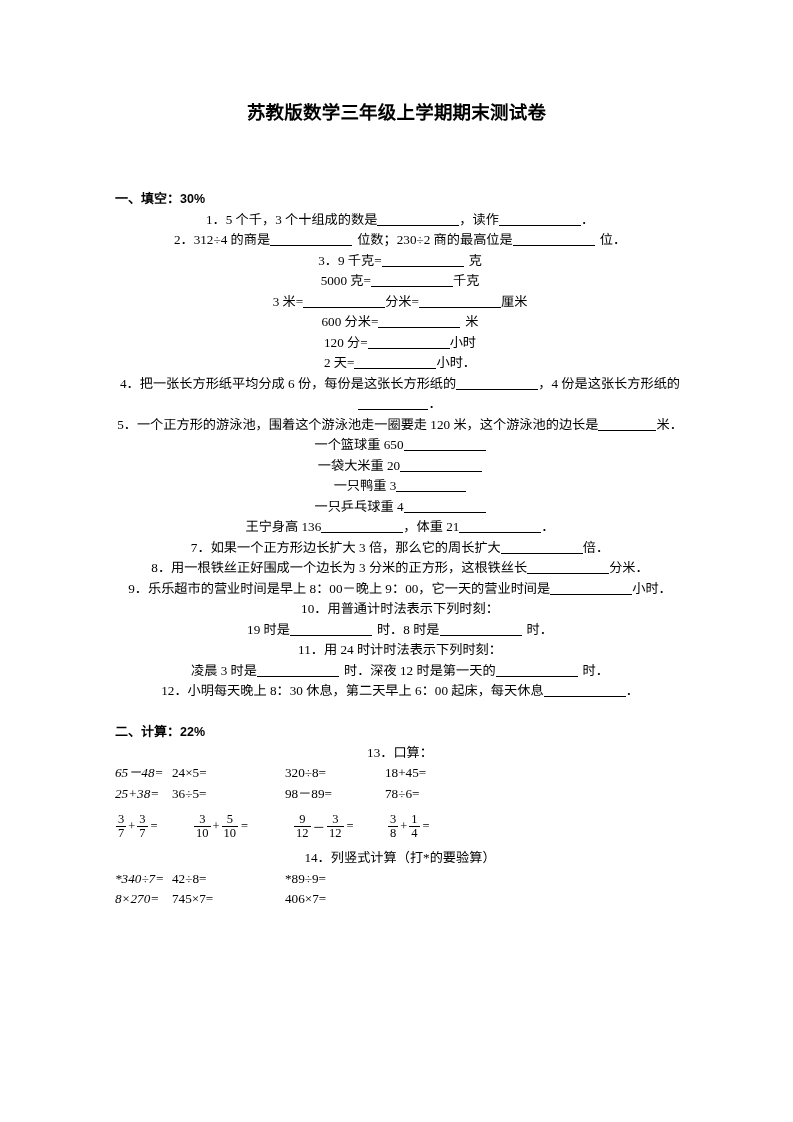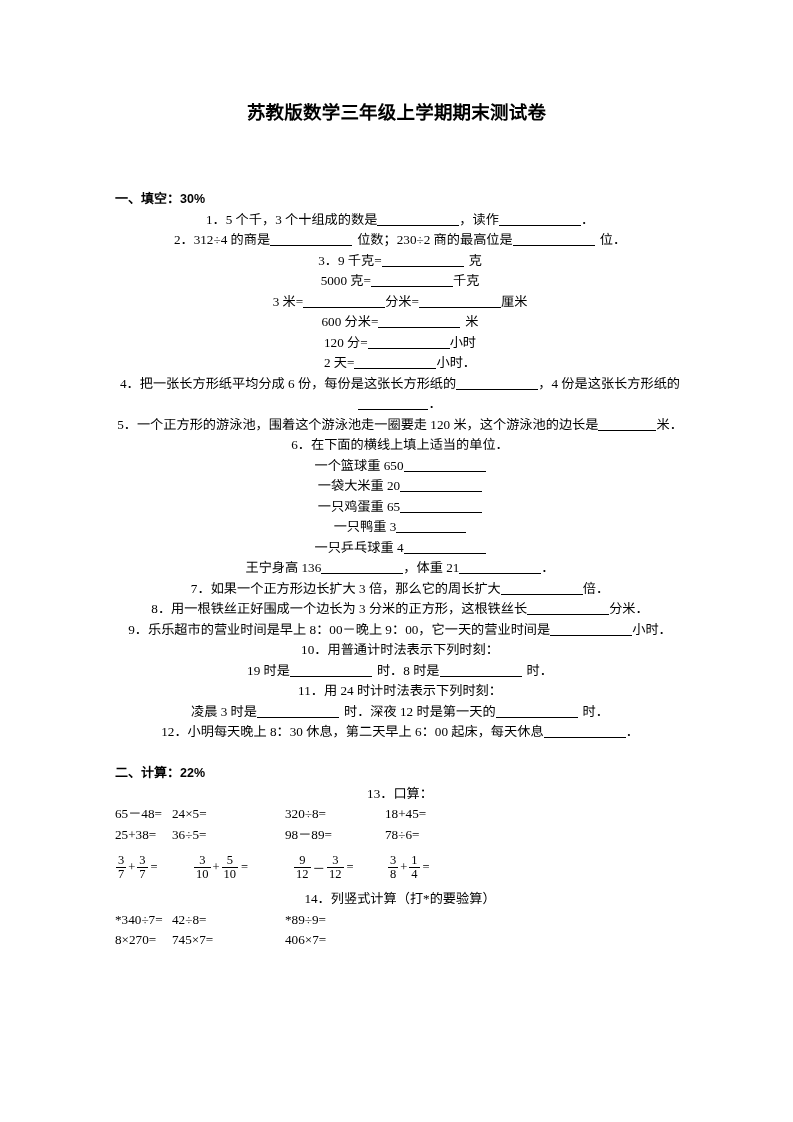--- a/index.html
+++ b/index.html
@@ -75,21 +75,21 @@
     position: relative;
     height: 20.5px;
     font-size: 13.2px;
     line-height: 20.5px;
     white-space: nowrap;
   }
   .oral-row span.c {
     position: absolute;
     top: 0;
   }
-  .c0 { left: 0px; }
+  .c0 { left: 0px; font-style: italic; }
   .c1 { left: 57px; }
   .c2 { left: 170px; }
   .c3 { left: 270px; }
 
   
   .frac-row {
     position: relative;
     height: 40px;
     margin-top: 4px;
     font-size: 12.5px;
@@ -146,25 +146,23 @@
     <div class="q nw"><span>600 分米=</span><span class="blank b-lg"></span><span class="gap-sm"></span><span>米</span></div>
 
     <div class="q nw"><span>120 分=</span><span class="blank b-lg"></span><span>小时</span></div>
 
     <div class="q nw"><span>2 天=</span><span class="blank b-lg"></span><span>小时．</span></div>
 
     <div class="q wrap"><span>4．把一张长方形纸平均分成 6 份，每份是这张长方形纸的</span><span class="blank b-lg"></span><span>，4 份是这张长方形纸的</span><span class="blank b-md"></span><span>．</span></div>
 
     <div class="q wrap"><span>5．一个正方形的游泳池，围着这个游泳池走一圈要走 120 米，这个游泳池的边长是</span><span class="blank b-sm"></span><span>米．</span></div>
 
-    <div class="q nw">6．在下面的横线上填上适当的单位．</div>
 
     <div class="q nw"><span>一个篮球重 650</span><span class="blank b-lg"></span></div>
     <div class="q nw"><span>一袋大米重 20</span><span class="blank b-lg"></span></div>
-    <div class="q nw"><span>一只鸡蛋重 65</span><span class="blank b-lg"></span></div>
     <div class="q nw"><span>一只鸭重 3</span><span class="blank b-md"></span></div>
     <div class="q nw"><span>一只乒乓球重 4</span><span class="blank b-lg"></span></div>
 
     <div class="q nw"><span>王宁身高 136</span><span class="blank b-lg"></span><span>，体重 21</span><span class="blank b-lg"></span><span>．</span></div>
 
     <div class="q nw"><span>7．如果一个正方形边长扩大 3 倍，那么它的周长扩大</span><span class="blank b-lg"></span><span>倍．</span></div>
 
     <div class="q nw"><span>8．用一根铁丝正好围成一个边长为 3 分米的正方形，这根铁丝长</span><span class="blank b-lg"></span><span>分米．</span></div>
 
     <div class="q nw"><span>9．乐乐超市的营业时间是早上 8：00－晚上 9：00，它一天的营业时间是</span><span class="blank b-lg"></span><span>小时．</span></div>

